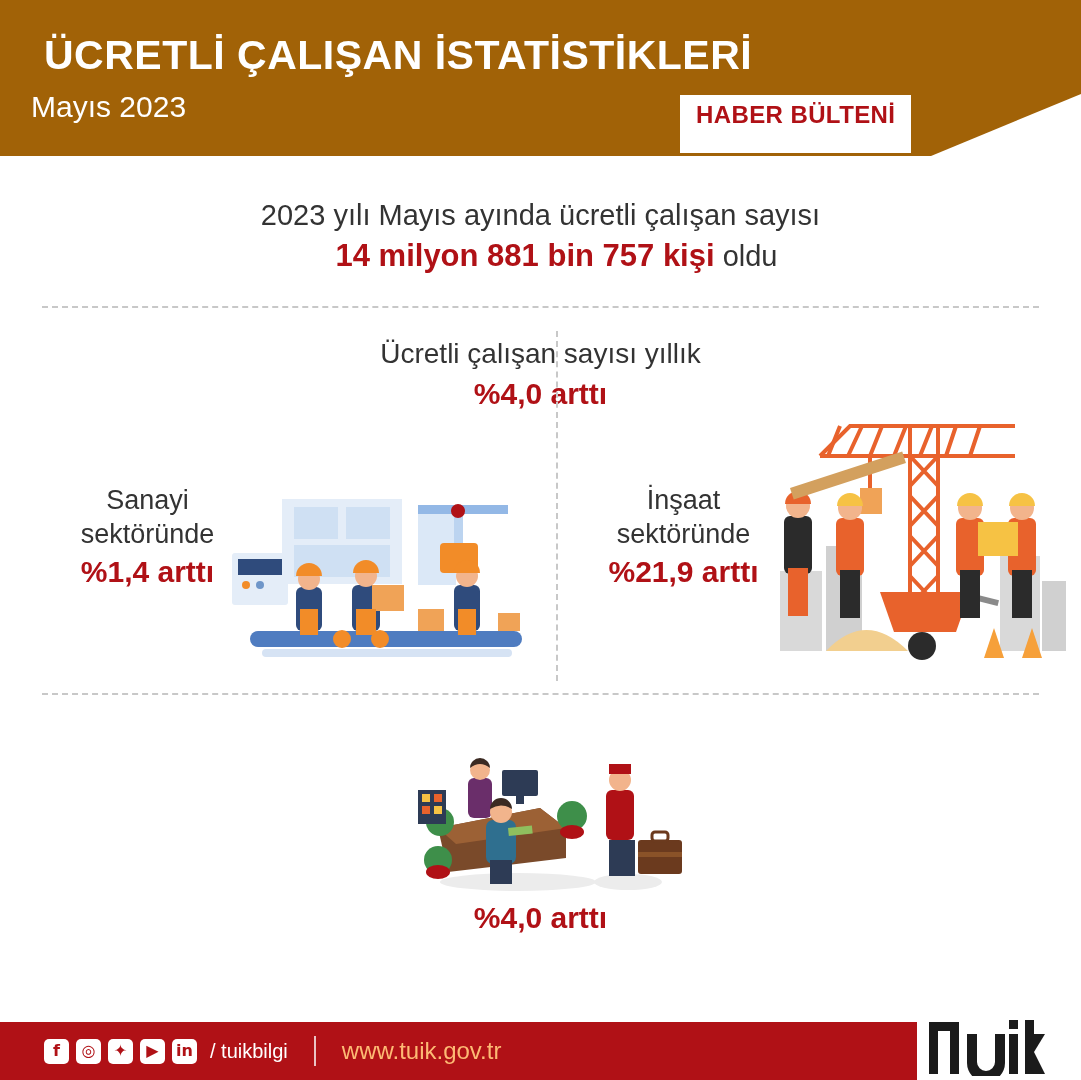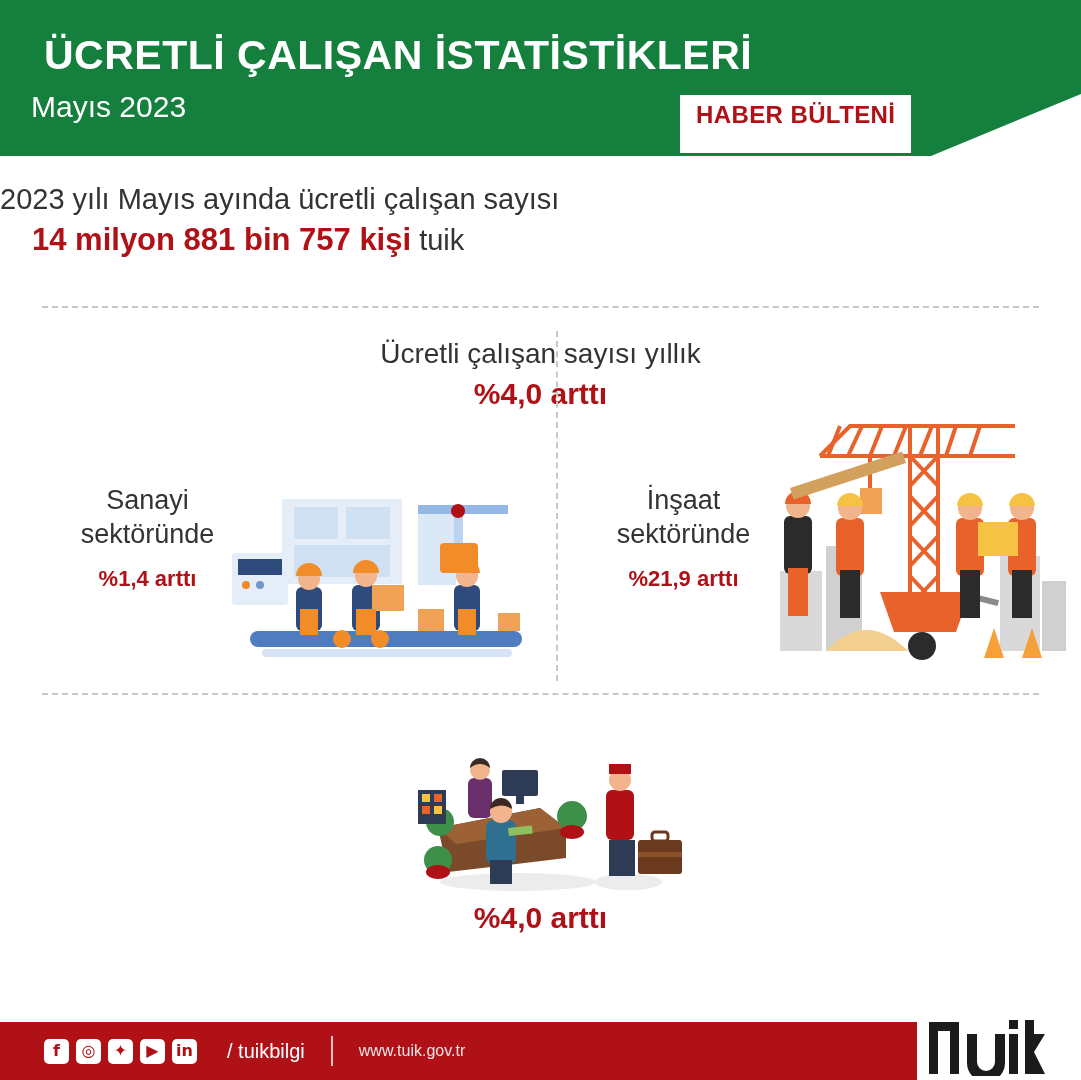--- a/index.html
+++ b/index.html
@@ -15,21 +15,21 @@
     width: 1081px;
     height: 1080px;
     background: #ffffff;
   }
 
   
   .header {
     position: relative;
     width: 1081px;
     height: 156px;
-    background: #15803d;
+    background: #a16207;
     overflow: hidden;
   }
   .header::after {
     content: "";
     position: absolute;
     right: 0;
     bottom: 0;
     width: 0;
     height: 0;
     border-left: 150px solid transparent;
@@ -67,23 +67,24 @@
   
   .content {
     position: relative;
     width: 1081px;
     height: 866px;
     background: #ffffff;
   }
 
   .lead {
     position: absolute;
-    top: 24px;
+    top: 40px;
     left: 0;
     width: 1081px;
+    text-align: center;
     color: #333333;
     font-size: 29px;
     line-height: 1.35;
   }
   .lead .big {
     color: #b01116;
     font-weight: bold;
     font-size: 31px;
     margin-left: 32px;
   }
@@ -127,22 +128,22 @@
     position: absolute;
     color: #333333;
     font-size: 27px;
     line-height: 1.25;
     text-align: center;
   }
   .sector-label .pct {
     display: block;
     color: #b01116;
     font-weight: bold;
-    font-size: 22px;
-    margin-top: 14px;
+    font-size: 30px;
+    margin-top: 2px;
     line-height: 1.2;
   }
   #sanayi-label { left: 40px; top: 328px; width: 215px; }
   #insaat-label { left: 576px; top: 328px; width: 215px; }
 
   .trade-label {
     position: absolute;
     left: 0; top: 735px;
     width: 1081px;
     text-align: center;
@@ -196,28 +197,28 @@
     font-weight: bold;
     display: flex;
     align-items: center;
     justify-content: center;
     font-family: "DejaVu Sans", sans-serif;
     line-height: 1;
   }
   .handle {
     color: #ffffff;
     font-size: 20px;
-    margin-left: 30px;
+    margin-left: 13px;
   }
   .fsep {
     width: 2px; height: 30px;
     background: rgba(255,255,255,0.75);
     margin: 0 26px;
   }
-  .website { color: #e5e5e5; font-size: 16px; }
+  .website { color: #fdba74; font-size: 24px; }
 
   .tuik-logo {
     position: absolute;
     right: 36px;
     bottom: 4px;
     z-index: 3;
     display: flex;
     align-items: flex-end;
     color: #1b1b1b;
     font-size: 56px;
@@ -236,21 +237,21 @@
     <div class="header-title">ÜCRETLİ ÇALIŞAN İSTATİSTİKLERİ</div>
     <div class="header-sub">Mayıs 2023</div>
     <div class="bulletin-badge">HABER BÜLTENİ</div>
   </div>
 
   <div class="content">
 
     <div class="lead">
       <div>2023 yılı Mayıs ayında ücretli çalışan sayısı</div>
       <div>
-        <span class="big">14 milyon 881 bin 757 kişi</span><span class="plain"> tuik</span>
+        <span class="big">14 milyon 881 bin 757 kişi</span><span class="plain"> oldu</span>
       </div>
     </div>
 
     <div class="divider d1"></div>
 
     <div class="annual">
       <div>Ücretli çalışan sayısı yıllık</div>
       <div class="pct">%4,0 arttı</div>
     </div>
 

